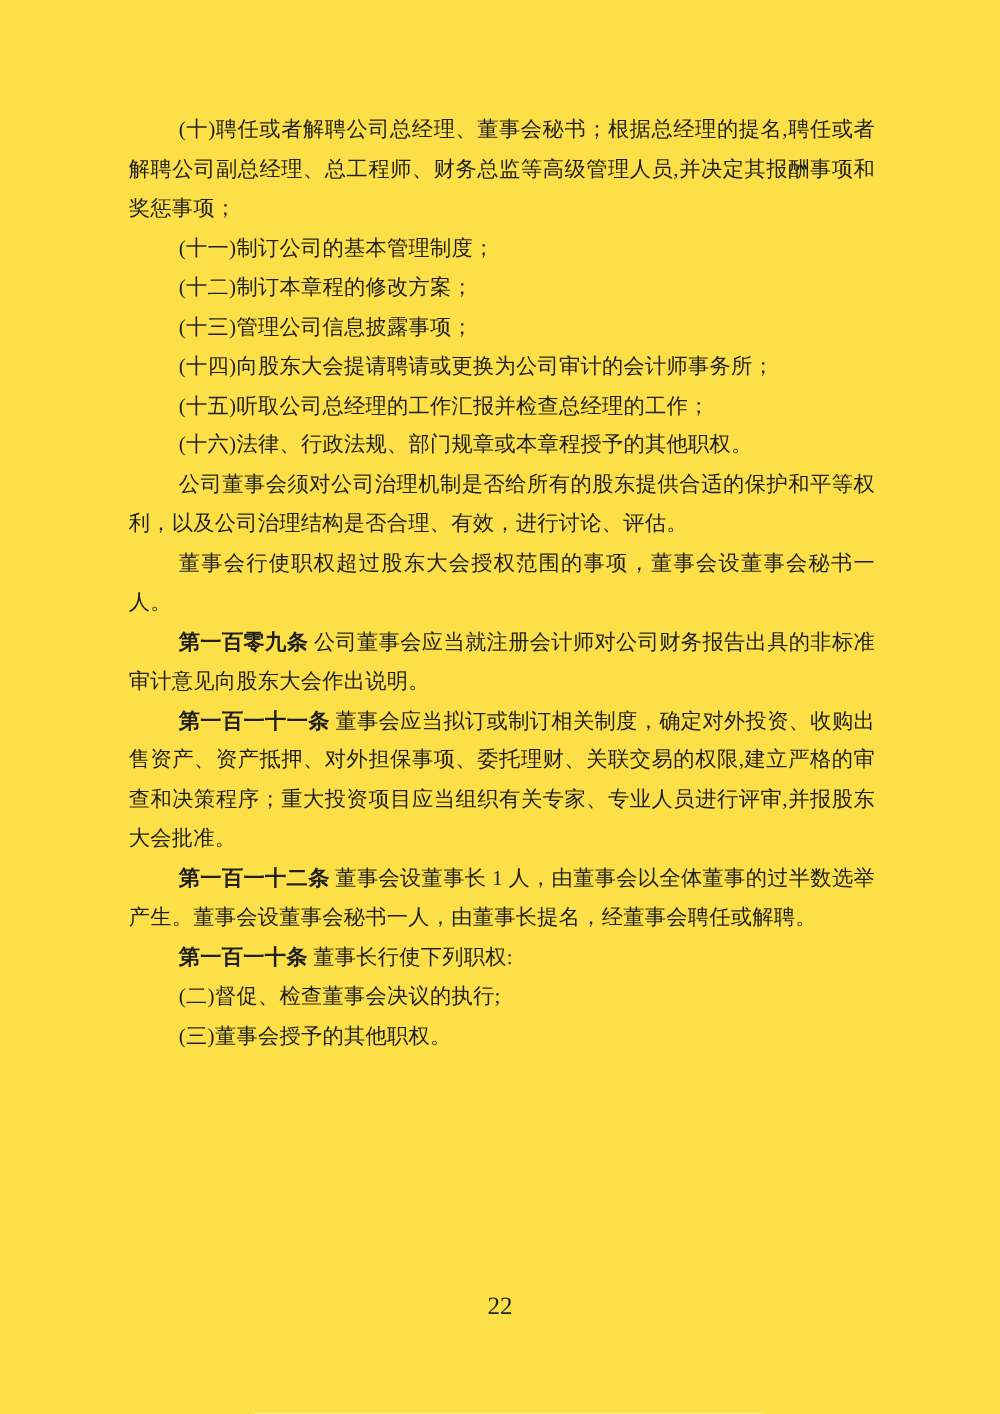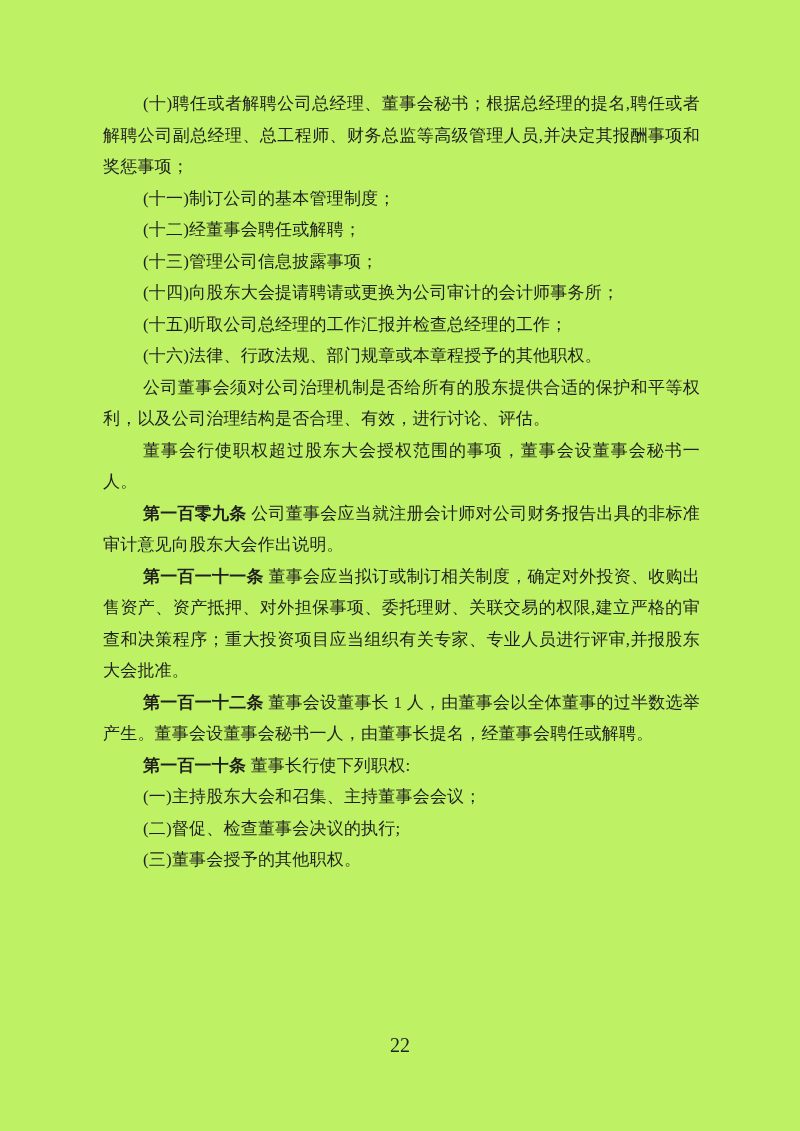--- a/index.html
+++ b/index.html
@@ -12,21 +12,21 @@
     height: 1131px;
     position: relative;
     font-family: "Liberation Serif", "DejaVu Serif", serif;
     color: #1f1f1f;
   }
   .page {
     position: absolute;
     left: 0; top: 0;
     width: 800px;
     height: 1131px;
-    background: #bef264;
+    background: #fde047;
     overflow: hidden;
   }
   .content {
     position: absolute;
     left: 103px;
     top: 88px;
     width: 597px;
   }
   .content p {
     margin: 0;
@@ -54,29 +54,28 @@
     color: #222222;
   }
 </style>
 </head>
 <body>
 
 <div class="page">
   <div class="content">
     <p><span class="lead"></span><span>(十)聘任或者解聘公司总经理、董事会秘书；根据总经理的提名,聘任或者解聘公司副总经理、总工程师、财务总监等高级管理人员,并决定其报酬事项和奖惩事项；</span></p>
     <p><span class="lead"></span><span>(十一)制订公司的基本管理制度；</span></p>
-    <p><span class="lead"></span><span>(十二)经董事会聘任或解聘；</span></p>
+    <p><span class="lead"></span><span>(十二)制订本章程的修改方案；</span></p>
     <p><span class="lead"></span><span>(十三)管理公司信息披露事项；</span></p>
     <p><span class="lead"></span><span>(十四)向股东大会提请聘请或更换为公司审计的会计师事务所；</span></p>
     <p><span class="lead"></span><span>(十五)听取公司总经理的工作汇报并检查总经理的工作；</span></p>
     <p><span class="lead"></span><span>(十六)法律、行政法规、部门规章或本章程授予的其他职权。</span></p>
     <p><span class="lead"></span><span>公司董事会须对公司治理机制是否给所有的股东提供合适的保护和平等权利，以及公司治理结构是否合理、有效，进行讨论、评估。</span></p>
     <p><span class="lead"></span><span>董事会行使职权超过股东大会授权范围的事项，董事会设董事会秘书一人。</span></p>
     <p><span class="lead">第一百零九条</span><span> 公司董事会应当就注册会计师对公司财务报告出具的非标准审计意见向股东大会作出说明。</span></p>
     <p><span class="lead">第一百一十一条</span><span> 董事会应当拟订或制订相关制度，确定对外投资、收购出售资产、资产抵押、对外担保事项、委托理财、关联交易的权限,建立严格的审查和决策程序；重大投资项目应当组织有关专家、专业人员进行评审,并报股东大会批准。</span></p>
     <p><span class="lead">第一百一十二条</span><span> 董事会设董事长 1 人，由董事会以全体董事的过半数选举产生。董事会设董事会秘书一人，由董事长提名，经董事会聘任或解聘。</span></p>
     <p><span class="lead">第一百一十条</span><span> 董事长行使下列职权:</span></p>
-    <p><span class="lead"></span><span>(一)主持股东大会和召集、主持董事会会议；</span></p>
     <p><span class="lead"></span><span>(二)督促、检查董事会决议的执行;</span></p>
     <p><span class="lead"></span><span>(三)董事会授予的其他职权。</span></p>
   </div>
   <div class="footer">22</div>
 </div>
 
 </body></html>

